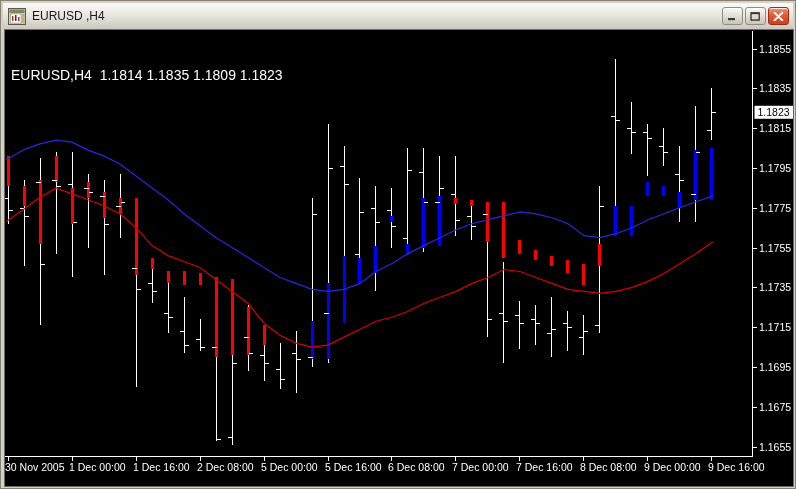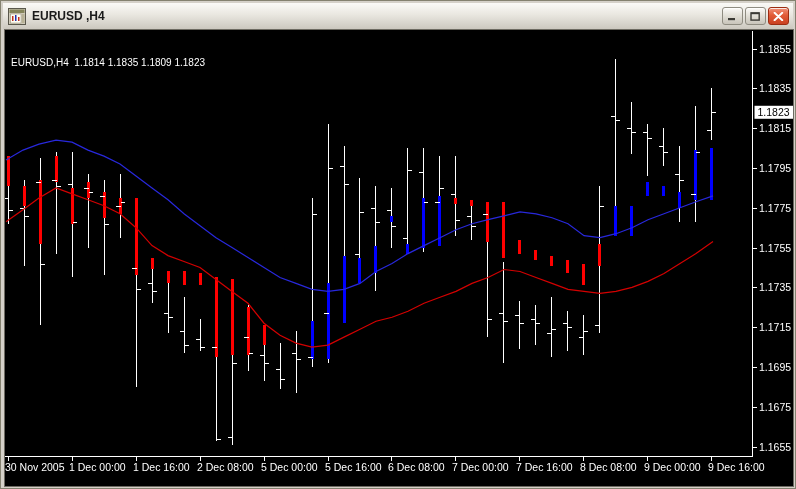--- a/index.html
+++ b/index.html
@@ -11,21 +11,21 @@
     font-family:"Liberation Sans",sans-serif;
     overflow:hidden;
   }
   .titlebar{
     position:absolute;left:2px;top:2px;right:2px;height:26px;
     background:linear-gradient(180deg,#fbfaf7 0%,#e9e7e0 45%,#ccc8bf 100%);
     display:flex;align-items:center;
   }
   .title-icon{width:18px;height:17px;margin-left:5px;flex:0 0 auto;}
   .title-text{
-    margin-left:6px;font-size:12px;font-weight:bold;color:#1a1a1a;
+    margin-left:6px;font-size:12px;font-weight:normal;color:#1a1a1a;
     white-space:nowrap;flex:1 1 auto;
   }
   .win-buttons{display:flex;gap:2px;margin-right:4px;}
   .wbtn{
     width:21px;height:18px;border-radius:3px;
     border:1px solid #8f8c81;
     background:linear-gradient(180deg,#fcfbf8,#dedbd2 55%,#c9c5bb);
     box-shadow:inset 0 1px 0 rgba(255,255,255,.8);
     display:flex;align-items:center;justify-content:center;
     padding:0;cursor:default;
@@ -33,21 +33,21 @@
   .wbtn.close{
     border-color:#9c2d12;
     background:linear-gradient(180deg,#f0927b,#e25b37 45%,#c94122);
   }
   .client{
     position:absolute;left:3px;top:28px;width:790px;height:458px;
     background:#000;border:1px solid #6e6b62;
   }
   .client svg{display:block;}
   .chart-info{
-    position:absolute;left:6px;top:0;color:#ffffff;font-size:10px;
+    position:absolute;left:6px;top:13px;color:#ffffff;font-size:14px;
     line-height:13px;white-space:pre;
   }
   .crisp{shape-rendering:crispEdges;}
   text{font-family:"Liberation Sans",sans-serif;}
 </style>
 </head>
 <body>
 
 <div class="window">
 

